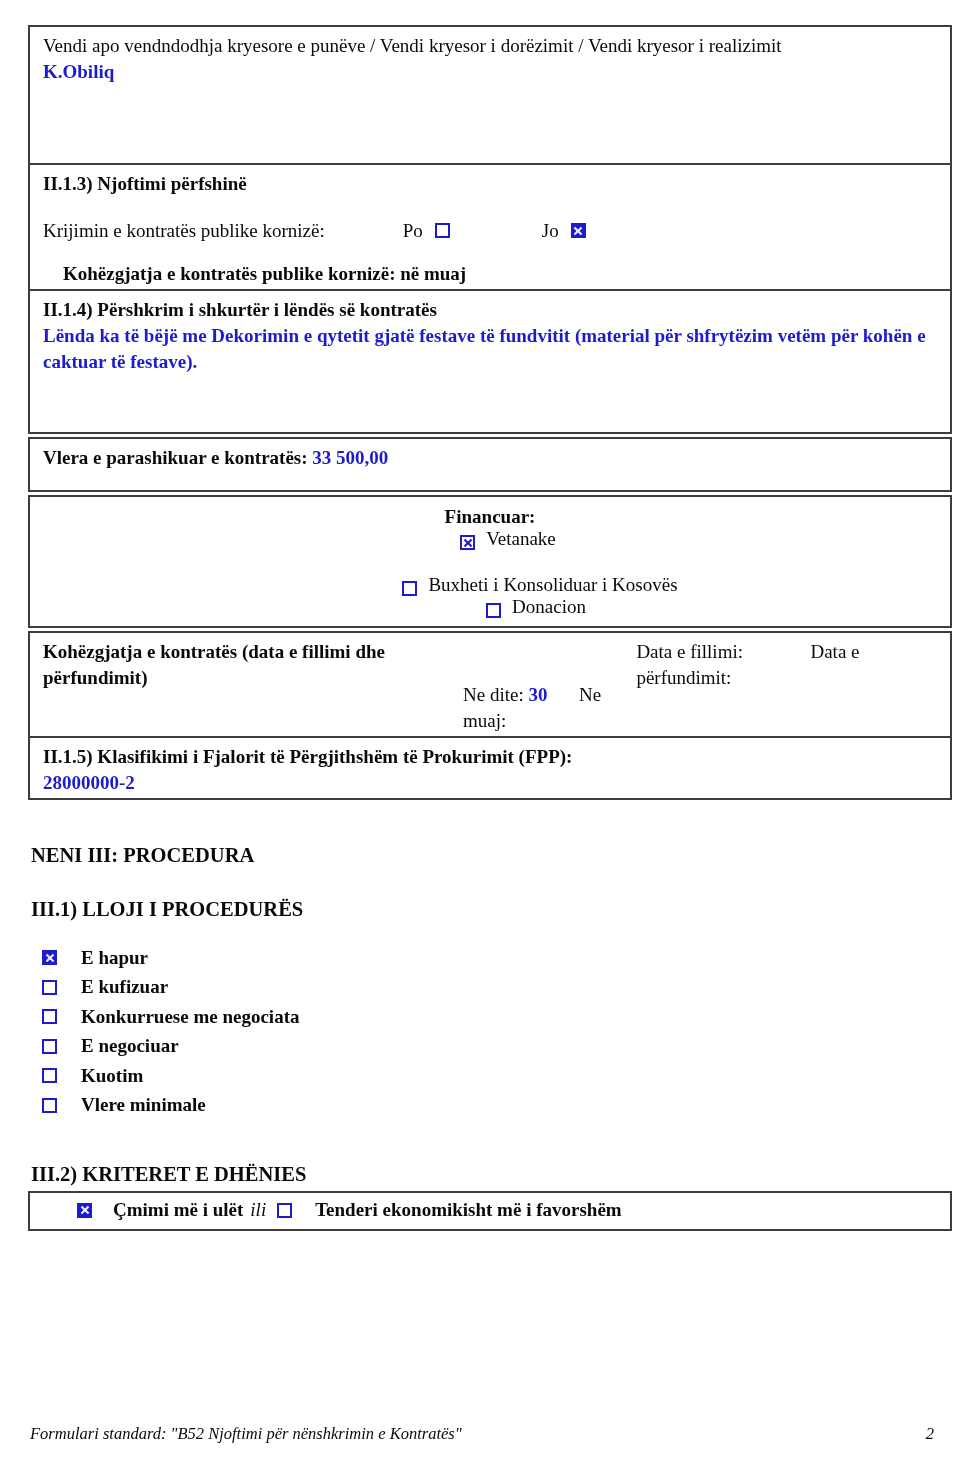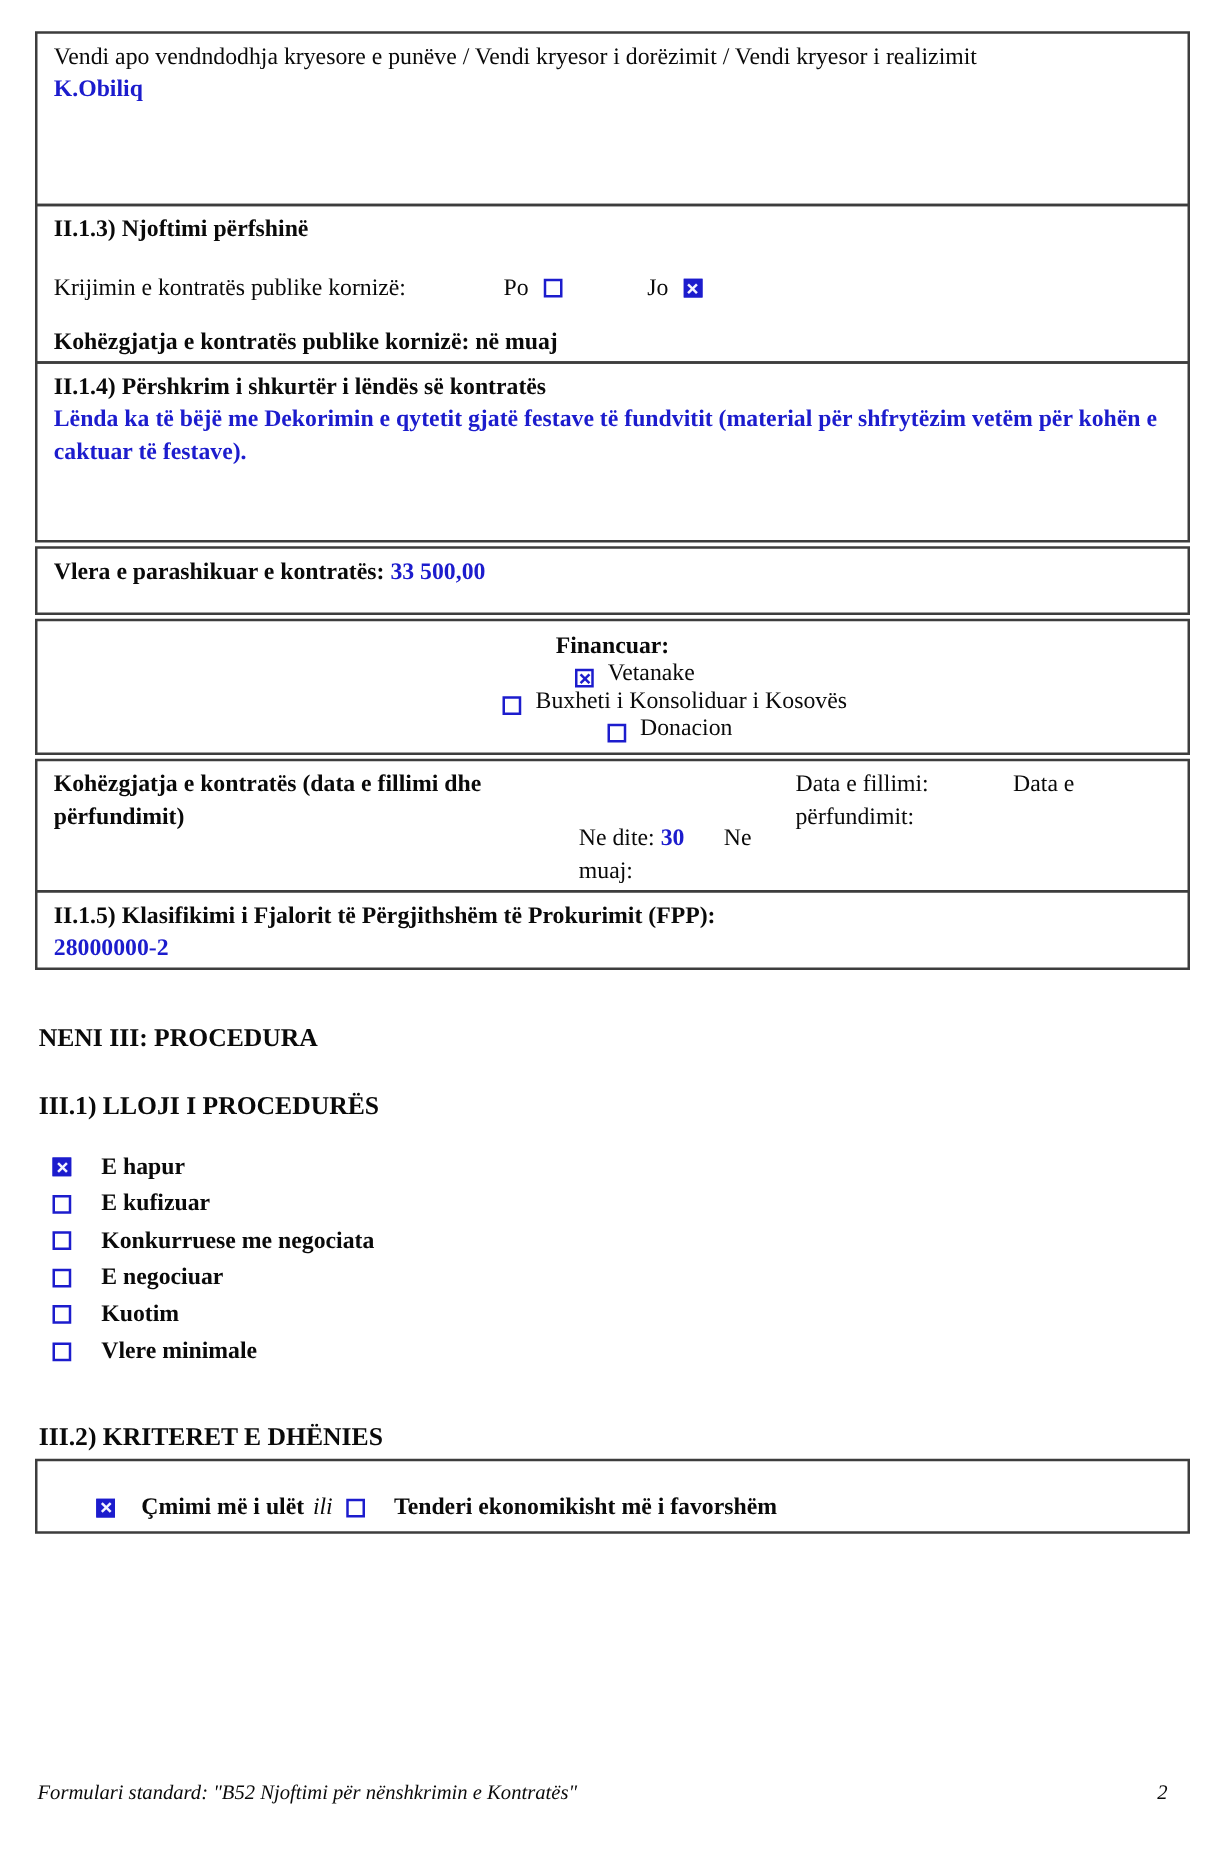--- a/index.html
+++ b/index.html
@@ -42,44 +42,44 @@
     width: 10px; height: 2px; background: var(--blue);
     transform: translate(-50%,-50%) rotate(45deg);
   }
   .cb.xblue::after { transform: translate(-50%,-50%) rotate(-45deg); }
 
   
   .sec-vendi { min-height: 140px; }
   .sec-njoftimi { min-height: 128px; display: flex; flex-direction: column; padding-bottom: 2px; }
   .sec-njoftimi .question-row { margin-top: 21px; display: flex; align-items: center; text-align: right; }
   .sec-njoftimi .po-group { margin-left: 78px; display: flex; align-items: center; gap: 12px; }
-  .sec-njoftimi .jo-group { margin-left: 68px; display: flex; align-items: center; gap: 12px; }
-  .sec-njoftimi .frame-duration { margin-top: auto; }
+  .sec-njoftimi .jo-group { margin-left: 92px; display: flex; align-items: center; gap: 12px; }
+  .sec-njoftimi .frame-duration { margin-top: auto; margin-left: 20px; }
   .sec-pershkrim { min-height: 145px; }
   .sec-vlera { min-height: 55px; }
   .sec-financuar { min-height: 58px; padding-top: 9px; }
   .fin-row { display: flex; align-items: center; flex-direction: column; }
   .fin-opt { display: flex; align-items: flex-end; gap: 11px; }
   .fin-opt.o1 { margin-left: 36px; }
-  .fin-opt.o2 { margin-left: 100px; }
+  .fin-opt.o2 { margin-left: 100px; margin-top: 24px; }
   .fin-opt.o3 { margin-left: 92px; }
   .sec-kohezgjatja { min-height: 107px; padding-bottom: 2px; display: flex; flex-direction: row; }
   .sec-kohezgjatja .days-row { margin-top: auto; }
   .sec-fpp { min-height: 50px; padding-bottom: 2px; }
 
   
   .h-neni { font-weight: bold; font-size: 20.5px; margin: 44px 0 0 3px; }
   .h-sub  { font-weight: bold; font-size: 20.5px; margin: 31px 0 0 3px; }
 
   .proc-list { margin: 26px 0 0 14px; }
   .proc-item { display: flex; align-items: center; gap: 24px; margin-bottom: 7.5px; font-weight: bold; }
 
   .h-crit { font-weight: bold; font-size: 20.5px; margin: 47px 0 0 3px; }
   .crit-box {
-    margin-top: 5px; border: 2px solid var(--border); height: 60px;
+    margin-top: 5px; border: 2px solid var(--border); height: 40px;
     display: flex; align-items: flex-end; padding: 0 10px 8px 47px;
   }
   .crit-box .inner { display: flex; align-items: center; }
   .crit-box .lbl1 { font-weight: bold; margin-left: 21px; }
   .crit-box .conn { font-style: italic; margin-left: 7px; }
   .crit-box .cb2 { margin-left: 11px; }
   .crit-box .lbl2 { font-weight: bold; margin-left: 23px; }
 
   .footer {
     position: absolute; left: 30px; right: 46px; top: 1424px;

